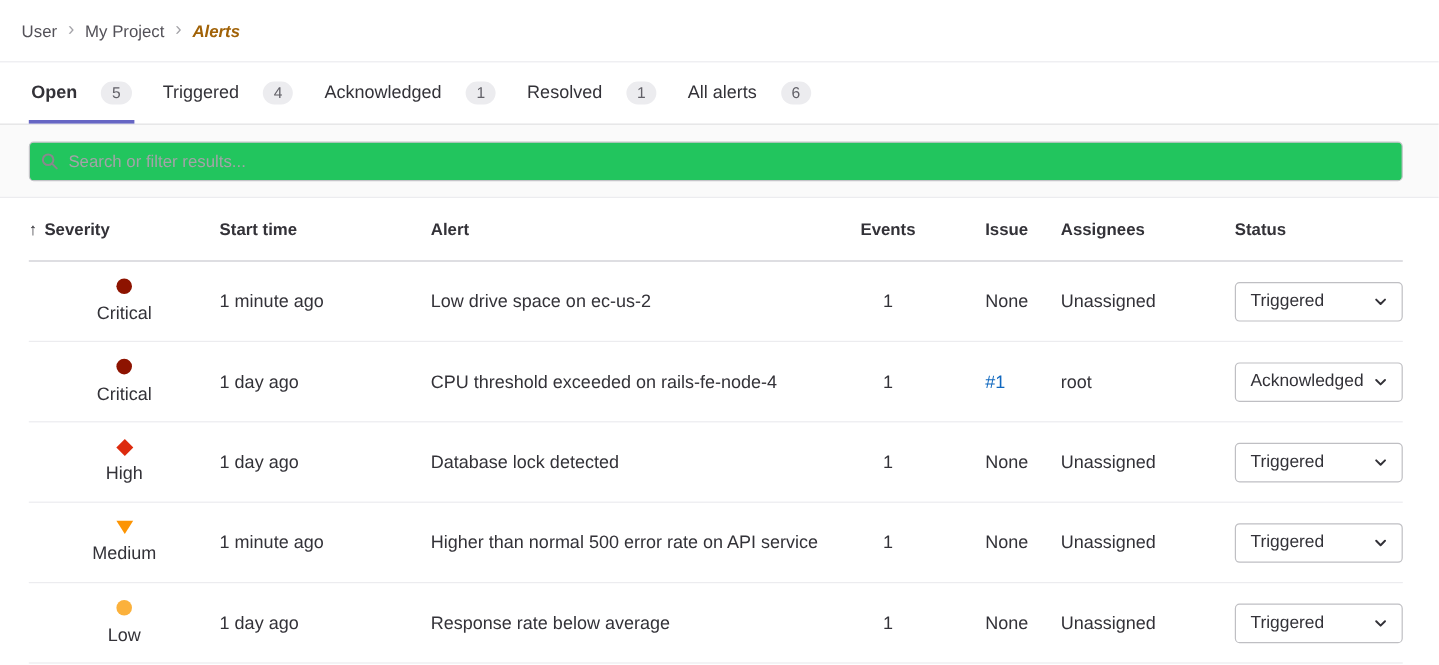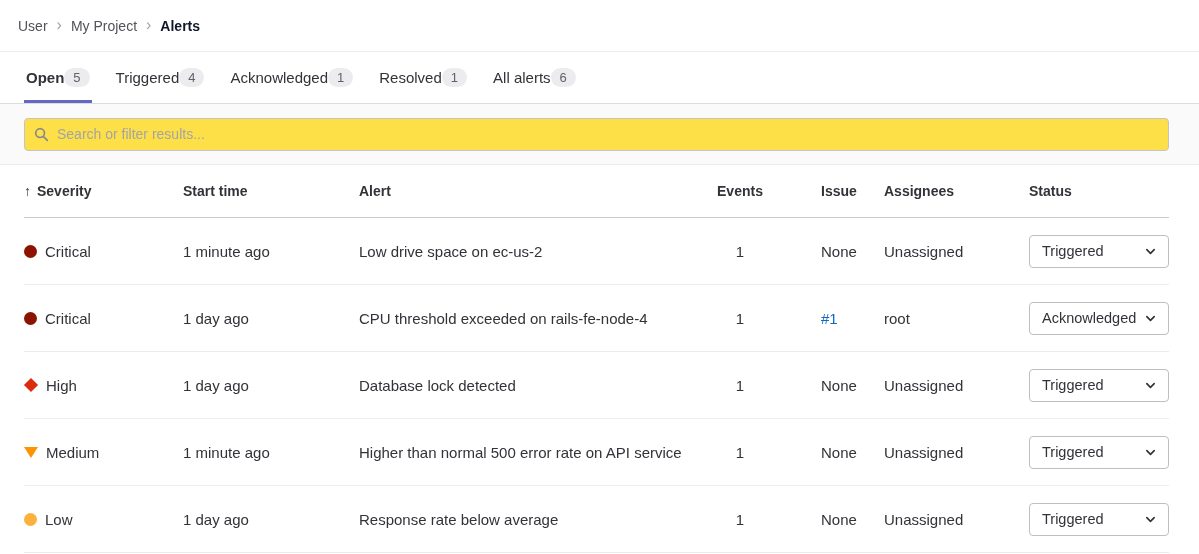--- a/index.html
+++ b/index.html
@@ -3,53 +3,53 @@
 <meta charset="utf-8">
 <style>
   * { margin:0; padding:0; box-sizing:border-box; }
   html,body { width:1199px; height:554px; overflow:hidden; background:#fff;
     font-family:"Liberation Sans","DejaVu Sans",sans-serif; color:#333238; }
 
   
   .breadcrumb-bar { height:52px; display:flex; align-items:center; gap:9px;
     padding:0 24px 0 18px; border-bottom:1px solid #ececef; font-size:14px; }
   .crumb { color:#535158; cursor:pointer; }
-  .crumb.current { color:#0f172a; font-weight:700; }
+  .crumb.current { color:#a16207; font-weight:700;font-style:italic; }
   .crumb-sep { color:#a4a3a8; font-size:16px; line-height:1; padding-bottom:2px; }
 
   
   .tab-bar { display:flex; gap:22px; padding:0 24px; border-bottom:1px solid #dcdcde; }
-  .tab { display:flex; align-items:center; gap:0; padding:16px 2px 13px;
+  .tab { display:flex; align-items:center; gap:20px; padding:16px 2px 13px;
     font-size:15px; color:#333238; cursor:pointer; border-bottom:3px solid transparent; }
   .tab.active { font-weight:700; border-bottom-color:#6666c4; }
   .tab-badge { background:#ececef; color:#626168; font-size:13px; font-weight:400;
     border-radius:10px; padding:1px 9px; line-height:17px; }
 
   
   .filter-bar { height:61px; background:#fafafa; border-bottom:1px solid #ececef;
     display:flex; align-items:center; padding:0 30px 0 24px; }
   .search-box { position:relative; width:100%; }
   .search-box input { width:100%; height:33px; border:1px solid #c4c4c8; border-radius:4px;
-    background:#fde047; padding:0 12px 0 32px; font-size:14px; color:#333238;
+    background:#22c55e; padding:0 12px 0 32px; font-size:14px; color:#333238;
     font-family:inherit; outline:none; }
   .search-box input::placeholder { color:#a4a3a8; }
   .search-icon { position:absolute; left:10px; top:9px; width:15px; height:15px; }
 
   
   .alerts-table { padding:0 30px 0 24px; }
   .tr, .thead { display:grid;
     grid-template-columns:159px 176px 1fr 60px 114px 145px 140px;
     align-items:center; }
   .thead { height:53px; font-weight:700; font-size:14px; border-bottom:1px solid #c9c9cf; }
   .tr { height:67px; border-bottom:1px solid #ececef; font-size:15px; }
   .th.events, .td.events { text-align:center; }
   .th.issue, .td.issue { padding-left:51px; }
   .th.sev { display:flex; align-items:center; gap:6px; cursor:pointer; }
   .sort-arrow { font-size:14px; }
-  .td.sev { display:flex; align-items:center; gap:8px; }
+  .td.sev { display:flex; align-items:center; gap:8px;flex-direction:column; }
   .sev-icon { display:inline-block; flex:0 0 auto; }
   .shape-circle { width:13px; height:13px; border-radius:50%; background:var(--sev-color); }
   .shape-diamond { width:10px; height:10px; background:var(--sev-color);
     transform:rotate(45deg); margin:0 2px; }
   .shape-triangle-down { width:0; height:0; border-left:7px solid transparent;
     border-right:7px solid transparent; border-top:11px solid; border-top-color:var(--sev-color); }
   .issue-link { color:#1068bf; cursor:pointer; }
   .alert-title { cursor:pointer; padding-right:12px; }
 
   .status-btn { width:140px; height:33px; background:#fff; border:1px solid #bfbfc3;

